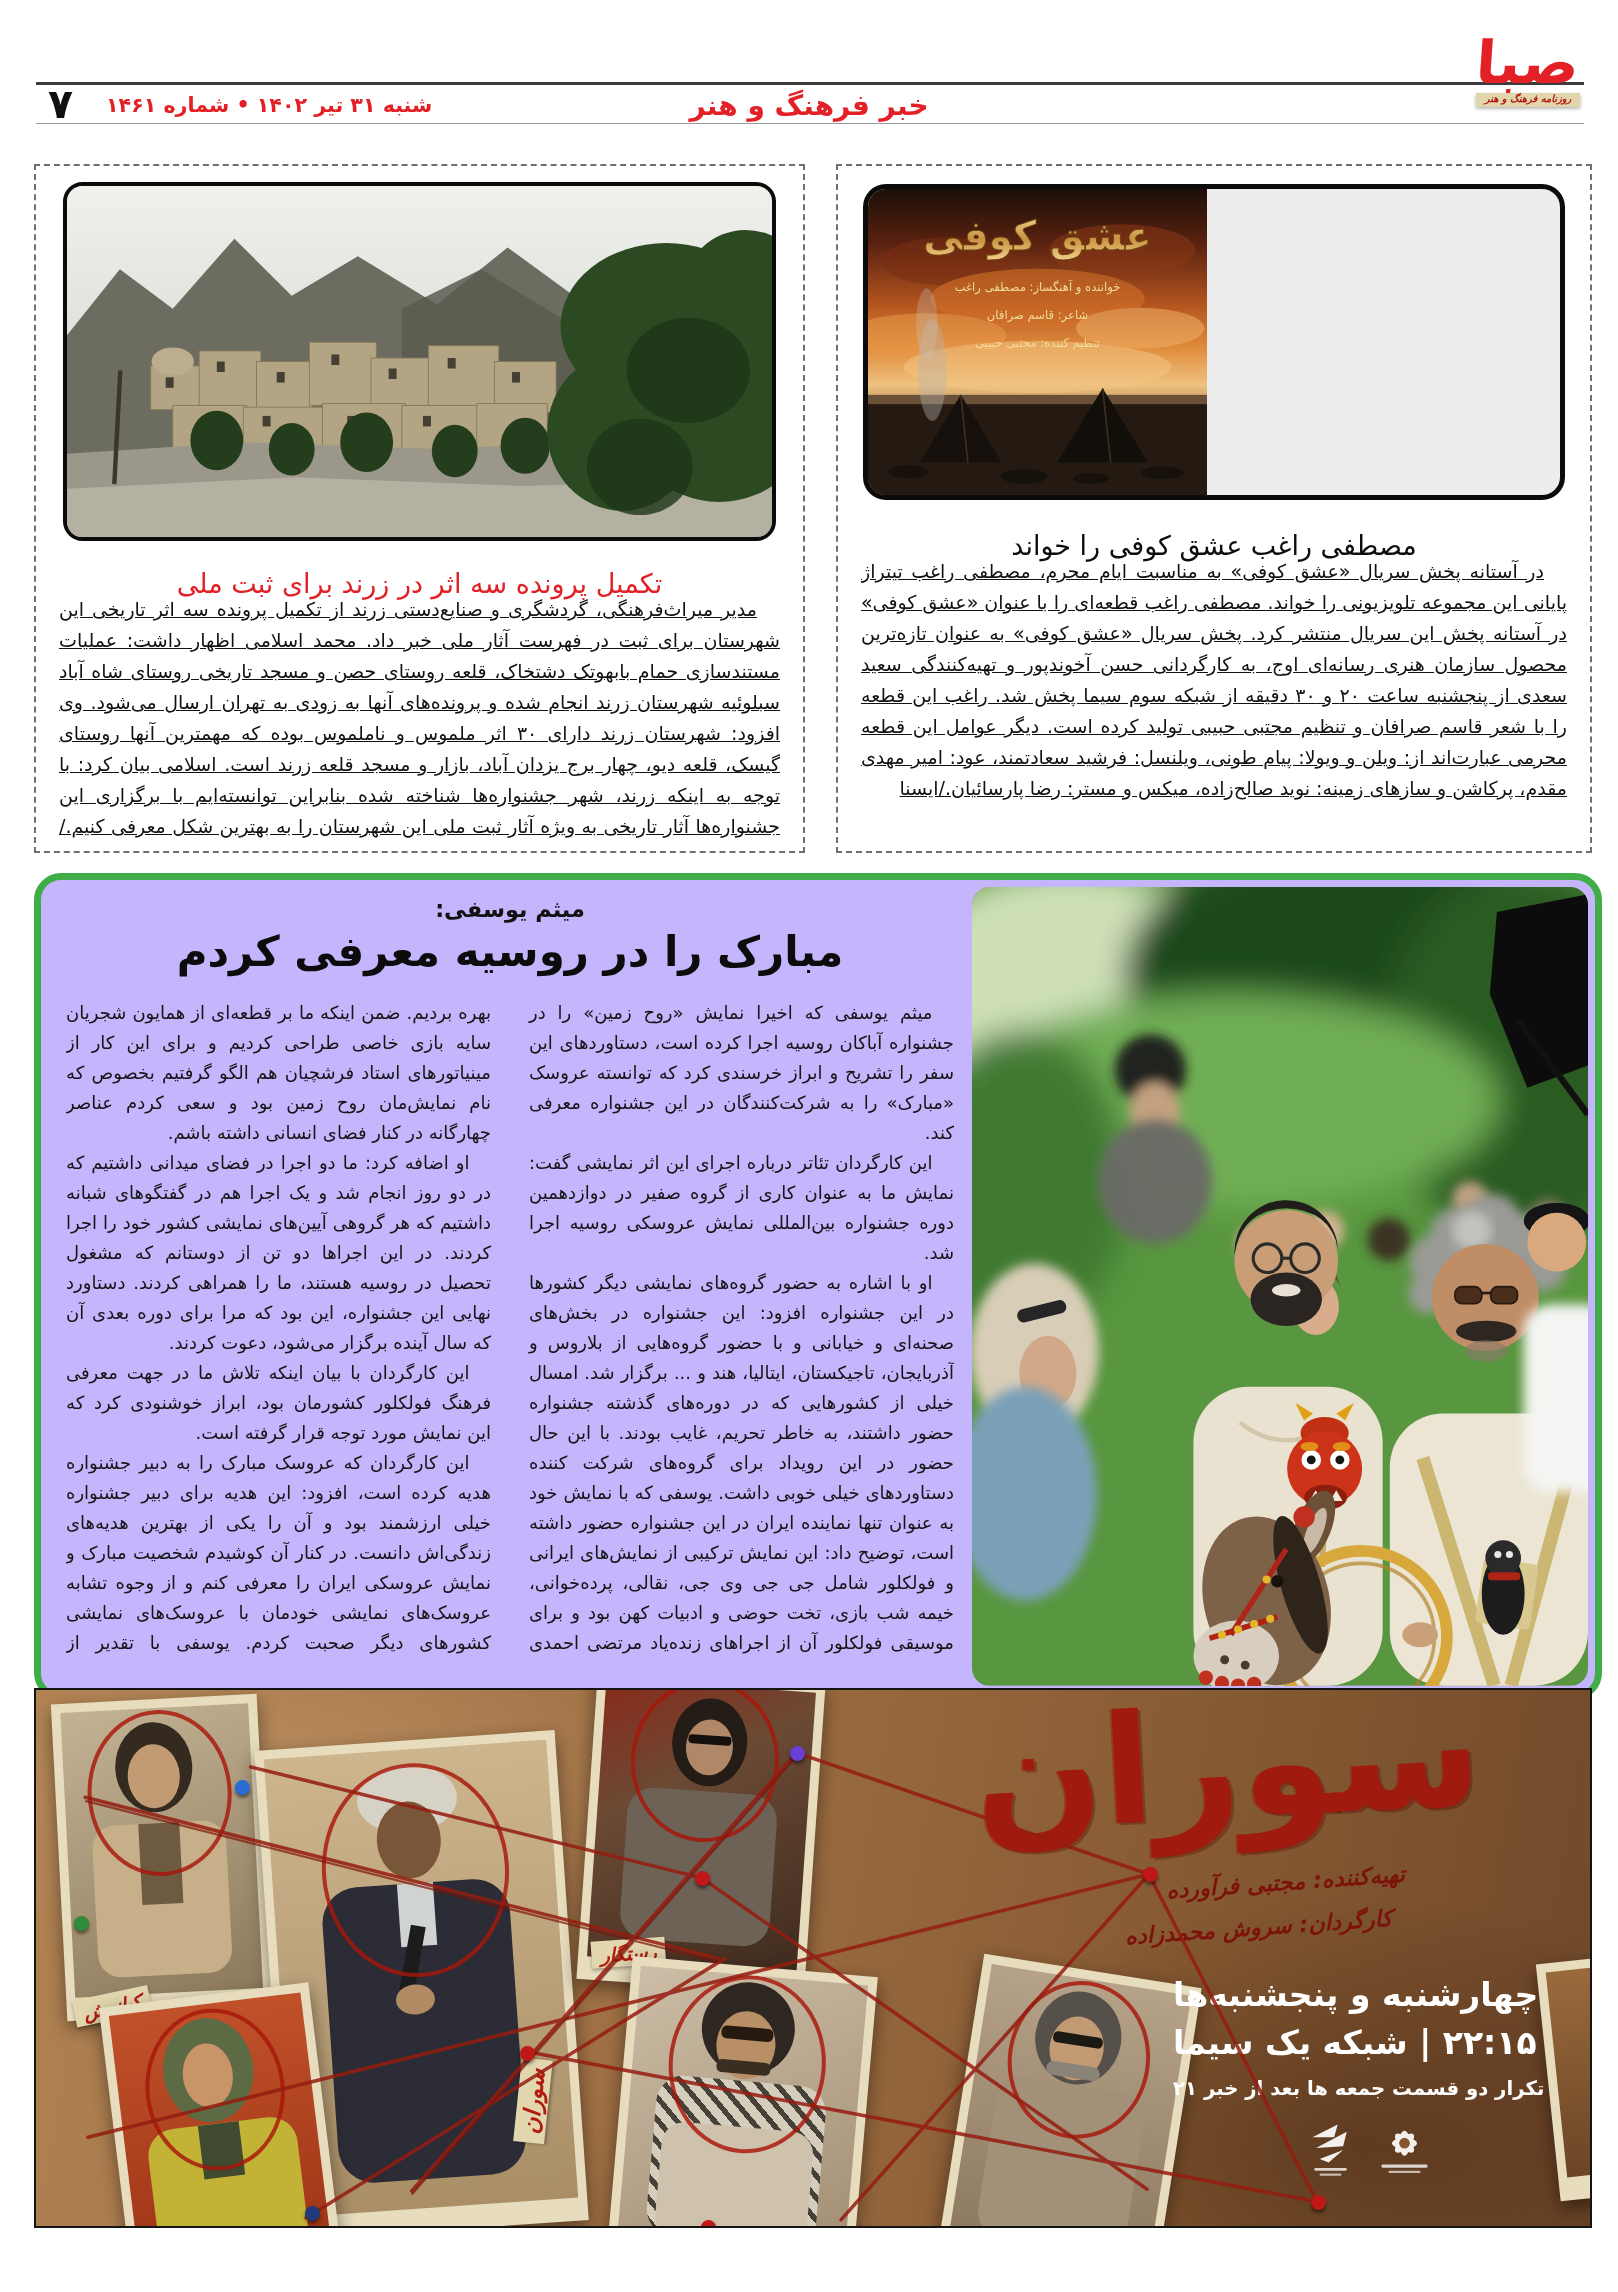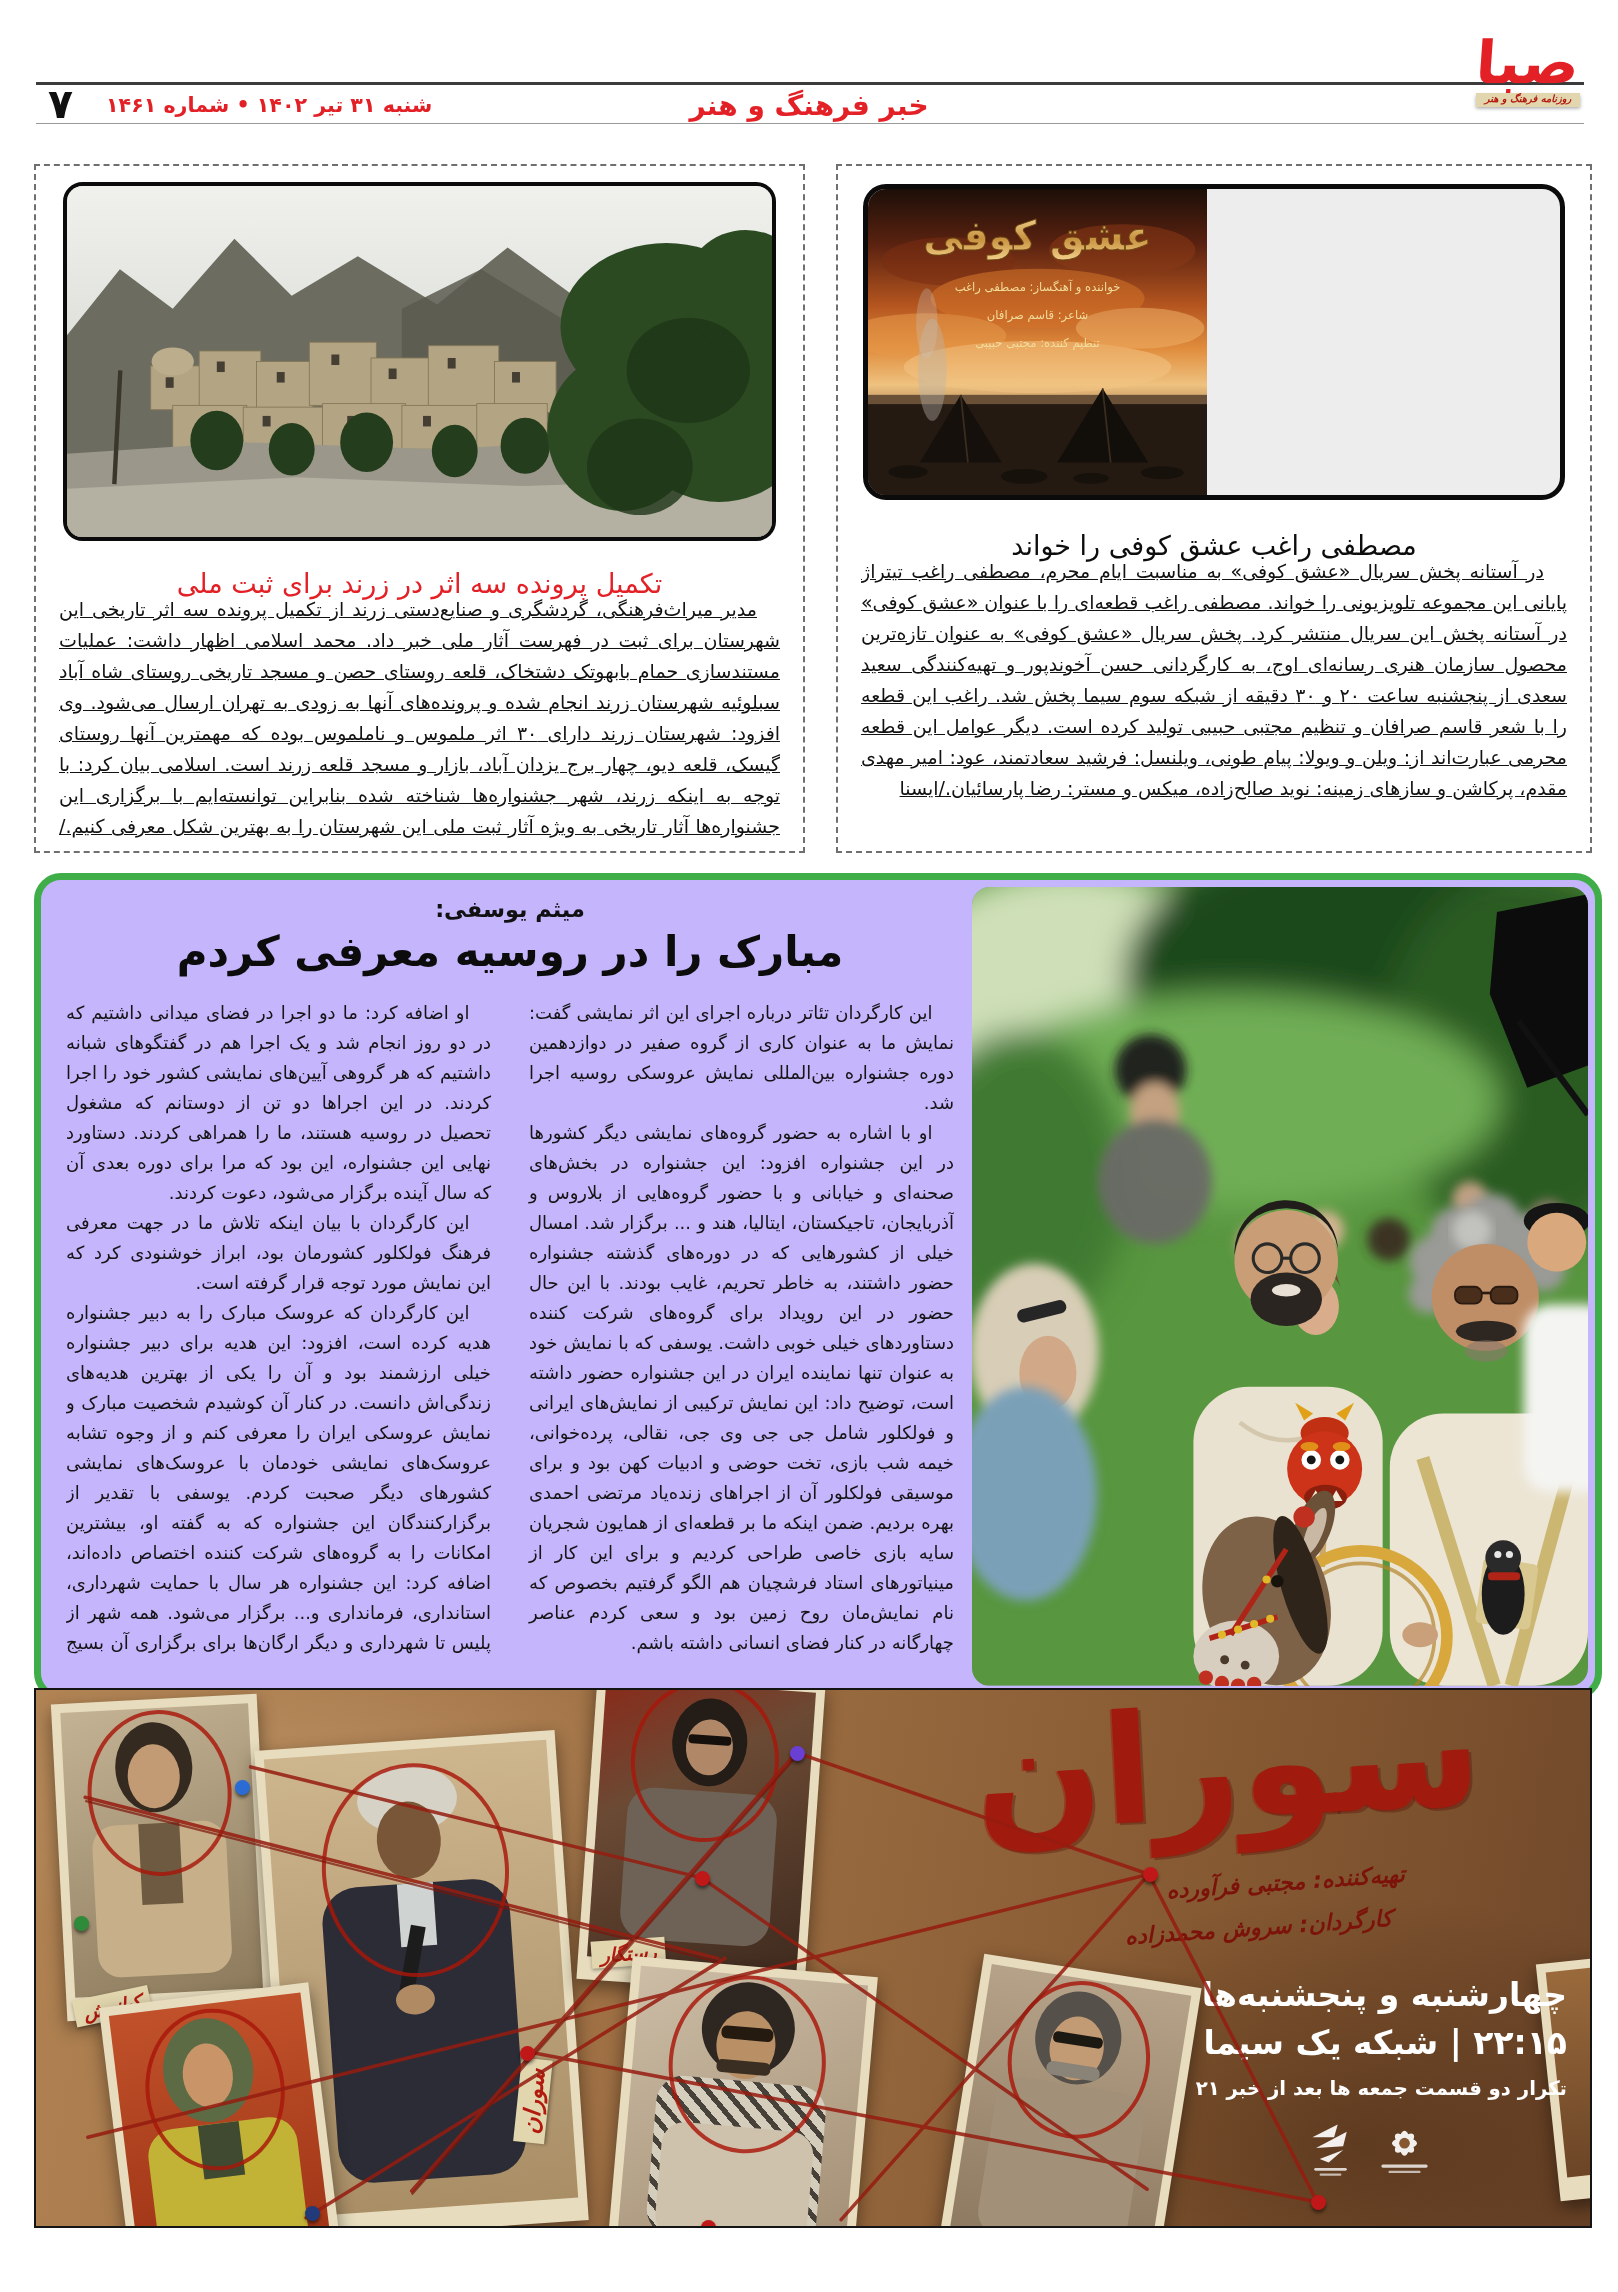--- a/index.html
+++ b/index.html
@@ -58,21 +58,21 @@
        padding:2.7px 9px;box-shadow:0 1.8px 3.6px rgba(0,0,0,.35);white-space:nowrap;}
   .pin{position:absolute;width:15px;height:15px;border-radius:50%;box-shadow:0 2.7px 3.6px rgba(0,0,0,.5);z-index:7;}
   .strings{position:absolute;inset:0;z-index:6;pointer-events:none;}
   .ad-title{position:absolute;left:905px;top:-12.5px;width:573px;text-align:center;font-size:150px;
             font-weight:bold;color:#a01b0e;transform:rotate(-3deg);
             text-shadow:2.7px 2.7px 0 rgba(90,10,4,.35), -1.8px 0.9px 0 rgba(160,27,14,.5);}
   .ad-credit{position:absolute;width:385px;text-align:center;color:#7c130a;font-weight:bold;
              font-style:italic;font-size:22.4px;transform:rotate(-4deg);}
   .cr1{left:1057px;top:179px;}
   .cr2{left:1030px;top:224px;}
-  .sched{position:absolute;left:1137px;width:394px;text-align:right;color:#fff;font-weight:bold;}
+  .sched{position:absolute;left:1137px;width:394px;text-align:left;color:#fff;font-weight:bold;}
   .s1{top:285px;font-size:33px;}
   .s2{top:333px;font-size:33px;}
   .s3{top:387px;font-size:19.7px;}
   .ad-logos{position:absolute;left:1249px;top:430px;width:170px;display:flex;gap:21.5px;align-items:center;
             justify-content:center;opacity:.92;}
 </style>
 </head>
 <body>
 
 <div class="page">
@@ -335,20 +335,21 @@
             <circle cx="298" cy="895" r="8"></circle>
           <circle cx="316" cy="893" r="8"></circle>
         </g>
         <ellipse cx="502" cy="838" rx="20" ry="14" fill="#caa07a"></ellipse>
       </svg>
     </div>
     <div class="y-text">
       <p class="kicker rtl">میثم یوسفی:</p>
       <h1 class="y-title rtl">مبارک را در روسیه معرفی کردم</h1>
       <div class="y-cols rtl">
+        <p>میثم یوسفی که اخیرا نمایش «روح زمین» را در جشنواره آباکان روسیه اجرا کرده است، دستاوردهای این سفر را تشریح و ابراز خرسندی کرد که توانسته عروسک «مبارک» را به شرکت‌کنندگان در این جشنواره معرفی کند.</p>
         <p>این کارگردان تئاتر درباره اجرای این اثر نمایشی گفت: نمایش ما به عنوان کاری از گروه صفیر در دوازدهمین دوره جشنواره بین‌المللی نمایش عروسکی روسیه اجرا شد.</p>
         <p>او با اشاره به حضور گروه‌های نمایشی دیگر کشورها در این جشنواره افزود: این جشنواره در بخش‌های صحنه‌ای و خیابانی و با حضور گروه‌هایی از بلاروس و آذربایجان، تاجیکستان، ایتالیا، هند و ... برگزار شد. امسال خیلی از کشورهایی که در دوره‌های گذشته جشنواره حضور داشتند، به خاطر تحریم، غایب بودند. با این حال حضور در این رویداد برای گروه‌های شرکت کننده دستاوردهای خیلی خوبی داشت. یوسفی که با نمایش خود به عنوان تنها نماینده ایران در این جشنواره حضور داشته است، توضیح داد: این نمایش ترکیبی از نمایش‌های ایرانی و فولکلور شامل جی جی وی جی، نقالی، پرده‌خوانی، خیمه شب بازی، تخت حوضی و ادبیات کهن بود و برای موسیقی فولکلور آن از اجراهای زنده‌یاد مرتضی احمدی بهره بردیم. ضمن اینکه ما بر قطعه‌ای از همایون شجریان سایه بازی خاصی طراحی کردیم و برای این کار از مینیاتورهای استاد فرشچیان هم الگو گرفتیم بخصوص که نام نمایش‌مان روح زمین بود و سعی کردم عناصر چهارگانه در کنار فضای انسانی داشته باشم.</p>
         <p>او اضافه کرد: ما دو اجرا در فضای میدانی داشتیم که در دو روز انجام شد و یک اجرا هم در گفتگوهای شبانه داشتیم که هر گروهی آیین‌های نمایشی کشور خود را اجرا کردند. در این اجراها دو تن از دوستانم که مشغول تحصیل در روسیه هستند، ما را همراهی کردند. دستاورد نهایی این جشنواره، این بود که مرا برای دوره بعدی آن که سال آینده برگزار می‌شود، دعوت کردند.</p>
         <p>این کارگردان با بیان اینکه تلاش ما در جهت معرفی فرهنگ فولکلور کشورمان بود، ابراز خوشنودی کرد که این نمایش مورد توجه قرار گرفته است.</p>
         <p>این کارگردان که عروسک مبارک را به دبیر جشنواره هدیه کرده است، افزود: این هدیه برای دبیر جشنواره خیلی ارزشمند بود و آن را یکی از بهترین هدیه‌های زندگی‌اش دانست. در کنار آن کوشیدم شخصیت مبارک و نمایش عروسکی ایران را معرفی کنم و از وجوه تشابه عروسک‌های نمایشی خودمان با عروسک‌های نمایشی کشورهای دیگر صحبت کردم. یوسفی با تقدیر از برگزارکنندگان این جشنواره که به گفته او، بیشترین امکانات را به گروه‌های شرکت کننده اختصاص داده‌اند، اضافه کرد: این جشنواره هر سال با حمایت شهرداری، استانداری، فرمانداری و... برگزار می‌شود. همه شهر از پلیس تا شهرداری و دیگر ارگان‌ها برای برگزاری آن بسیج می‌شوند تا بهترین میزبانی را داشته باشند و بهترین امکانات را به گروه‌ها اختصاص بدهند و من به شخصه آن را تجربه کردم چون حتی من دکورم را آنجا ساختم و برای این کار بیشترین همراهی را با من داشتند./ایسنا</p>
       </div>
     </div>
   </section>
 
   <section class="abs ad">

